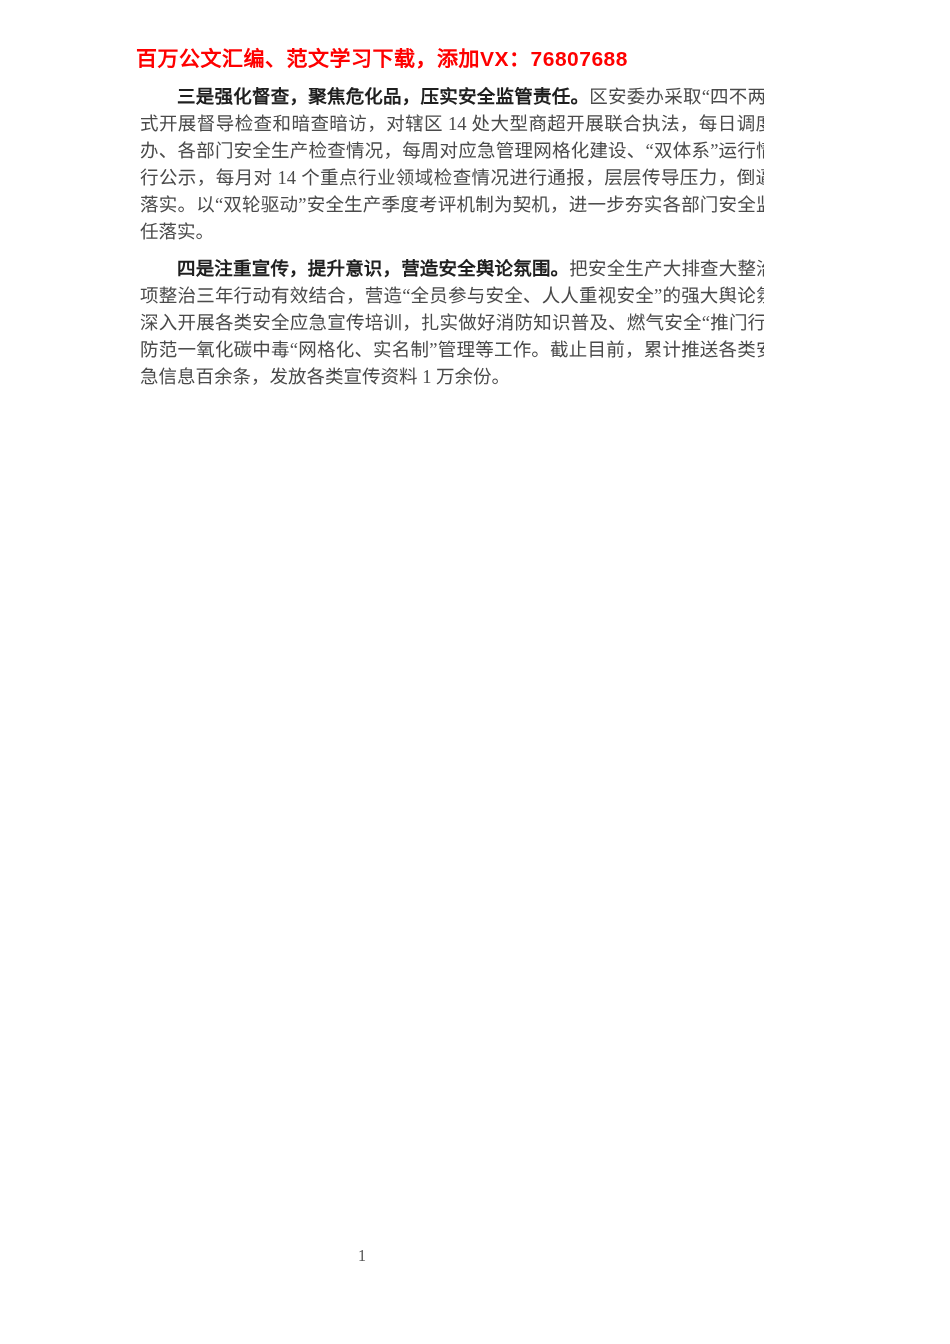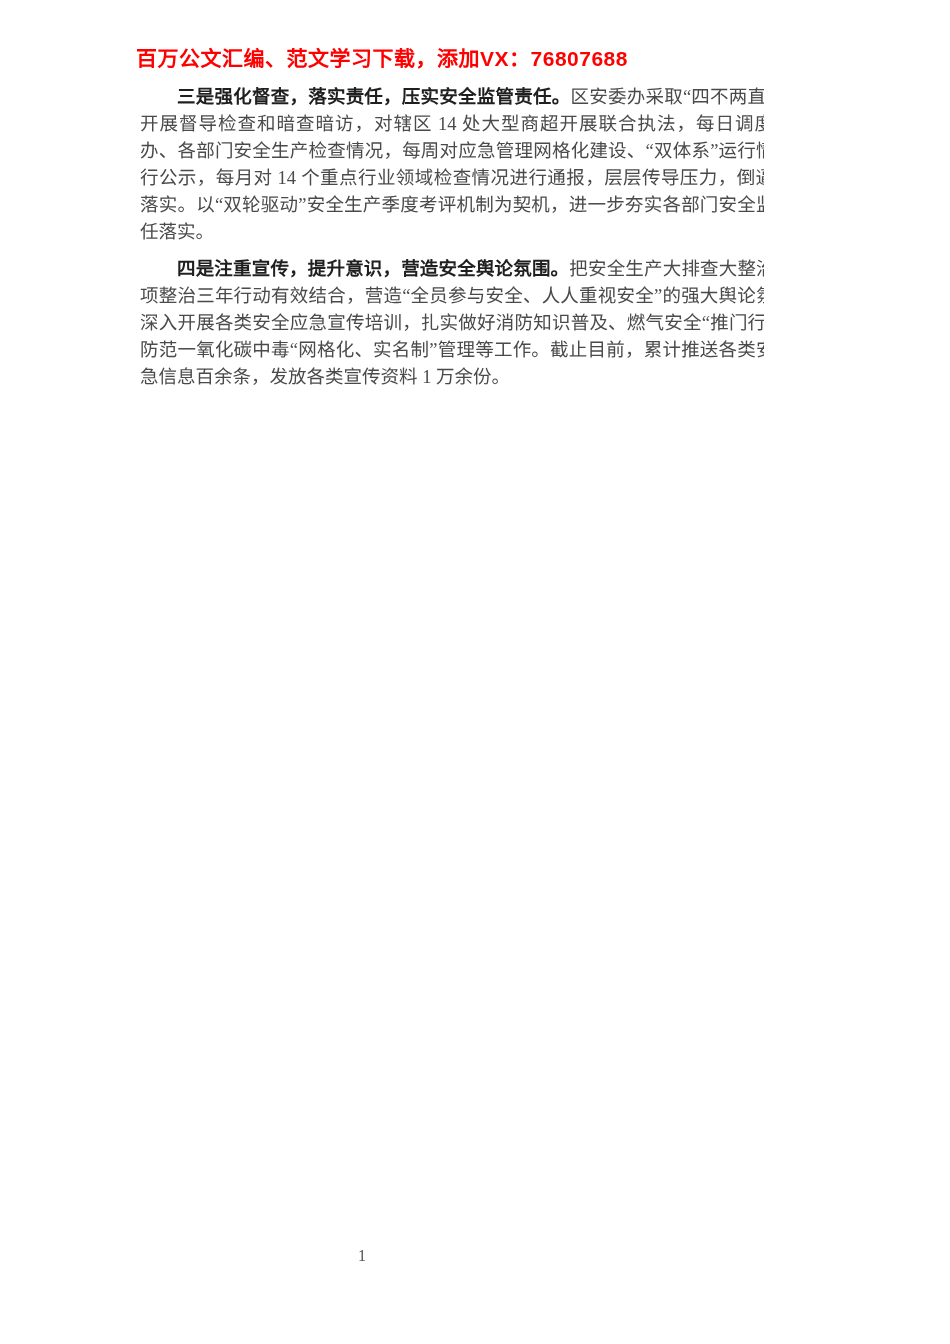--- a/index.html
+++ b/index.html
@@ -62,21 +62,21 @@
 
 <div class="page">
 
   <div class="notice-banner">百万公文汇编、范文学习下载，添加VX：76807688</div>
 
   <div class="content">
 
 
 
 
-    <p class="para"><span class="para-lead">三是强化督查，落实责任，压实安全监管责任。</span><span>区安委办采取“四不两直”方式开展督导检查和暗查暗访，对辖区 14 处大型商超开展联合执法，每日调度各街办、各部门安全生产检查情况，每周对应急管理网格化建设、“双体系”运行情况进行公示，每月对 14 个重点行业领域检查情况进行通报，层层传导压力，倒逼责任落实。以“双轮驱动”安全生产季度考评机制为契机，进一步夯实各部门安全监管责任落实。</span></p>
+    <p class="para"><span class="para-lead">三是强化督查，聚焦危化品，压实安全监管责任。</span><span>区安委办采取“四不两直”方式开展督导检查和暗查暗访，对辖区 14 处大型商超开展联合执法，每日调度各街办、各部门安全生产检查情况，每周对应急管理网格化建设、“双体系”运行情况进行公示，每月对 14 个重点行业领域检查情况进行通报，层层传导压力，倒逼责任落实。以“双轮驱动”安全生产季度考评机制为契机，进一步夯实各部门安全监管责任落实。</span></p>
 
     <p class="para"><span class="para-lead">四是注重宣传，提升意识，营造安全舆论氛围。</span><span>把安全生产大排查大整治与专项整治三年行动有效结合，营造“全员参与安全、人人重视安全”的强大舆论氛围，深入开展各类安全应急宣传培训，扎实做好消防知识普及、燃气安全“推门行动”及防范一氧化碳中毒“网格化、实名制”管理等工作。截止目前，累计推送各类安全应急信息百余条，发放各类宣传资料 1 万余份。</span></p>
 
 
   </div>
 
   <div class="page-number">1</div>
 
 </div>
 

